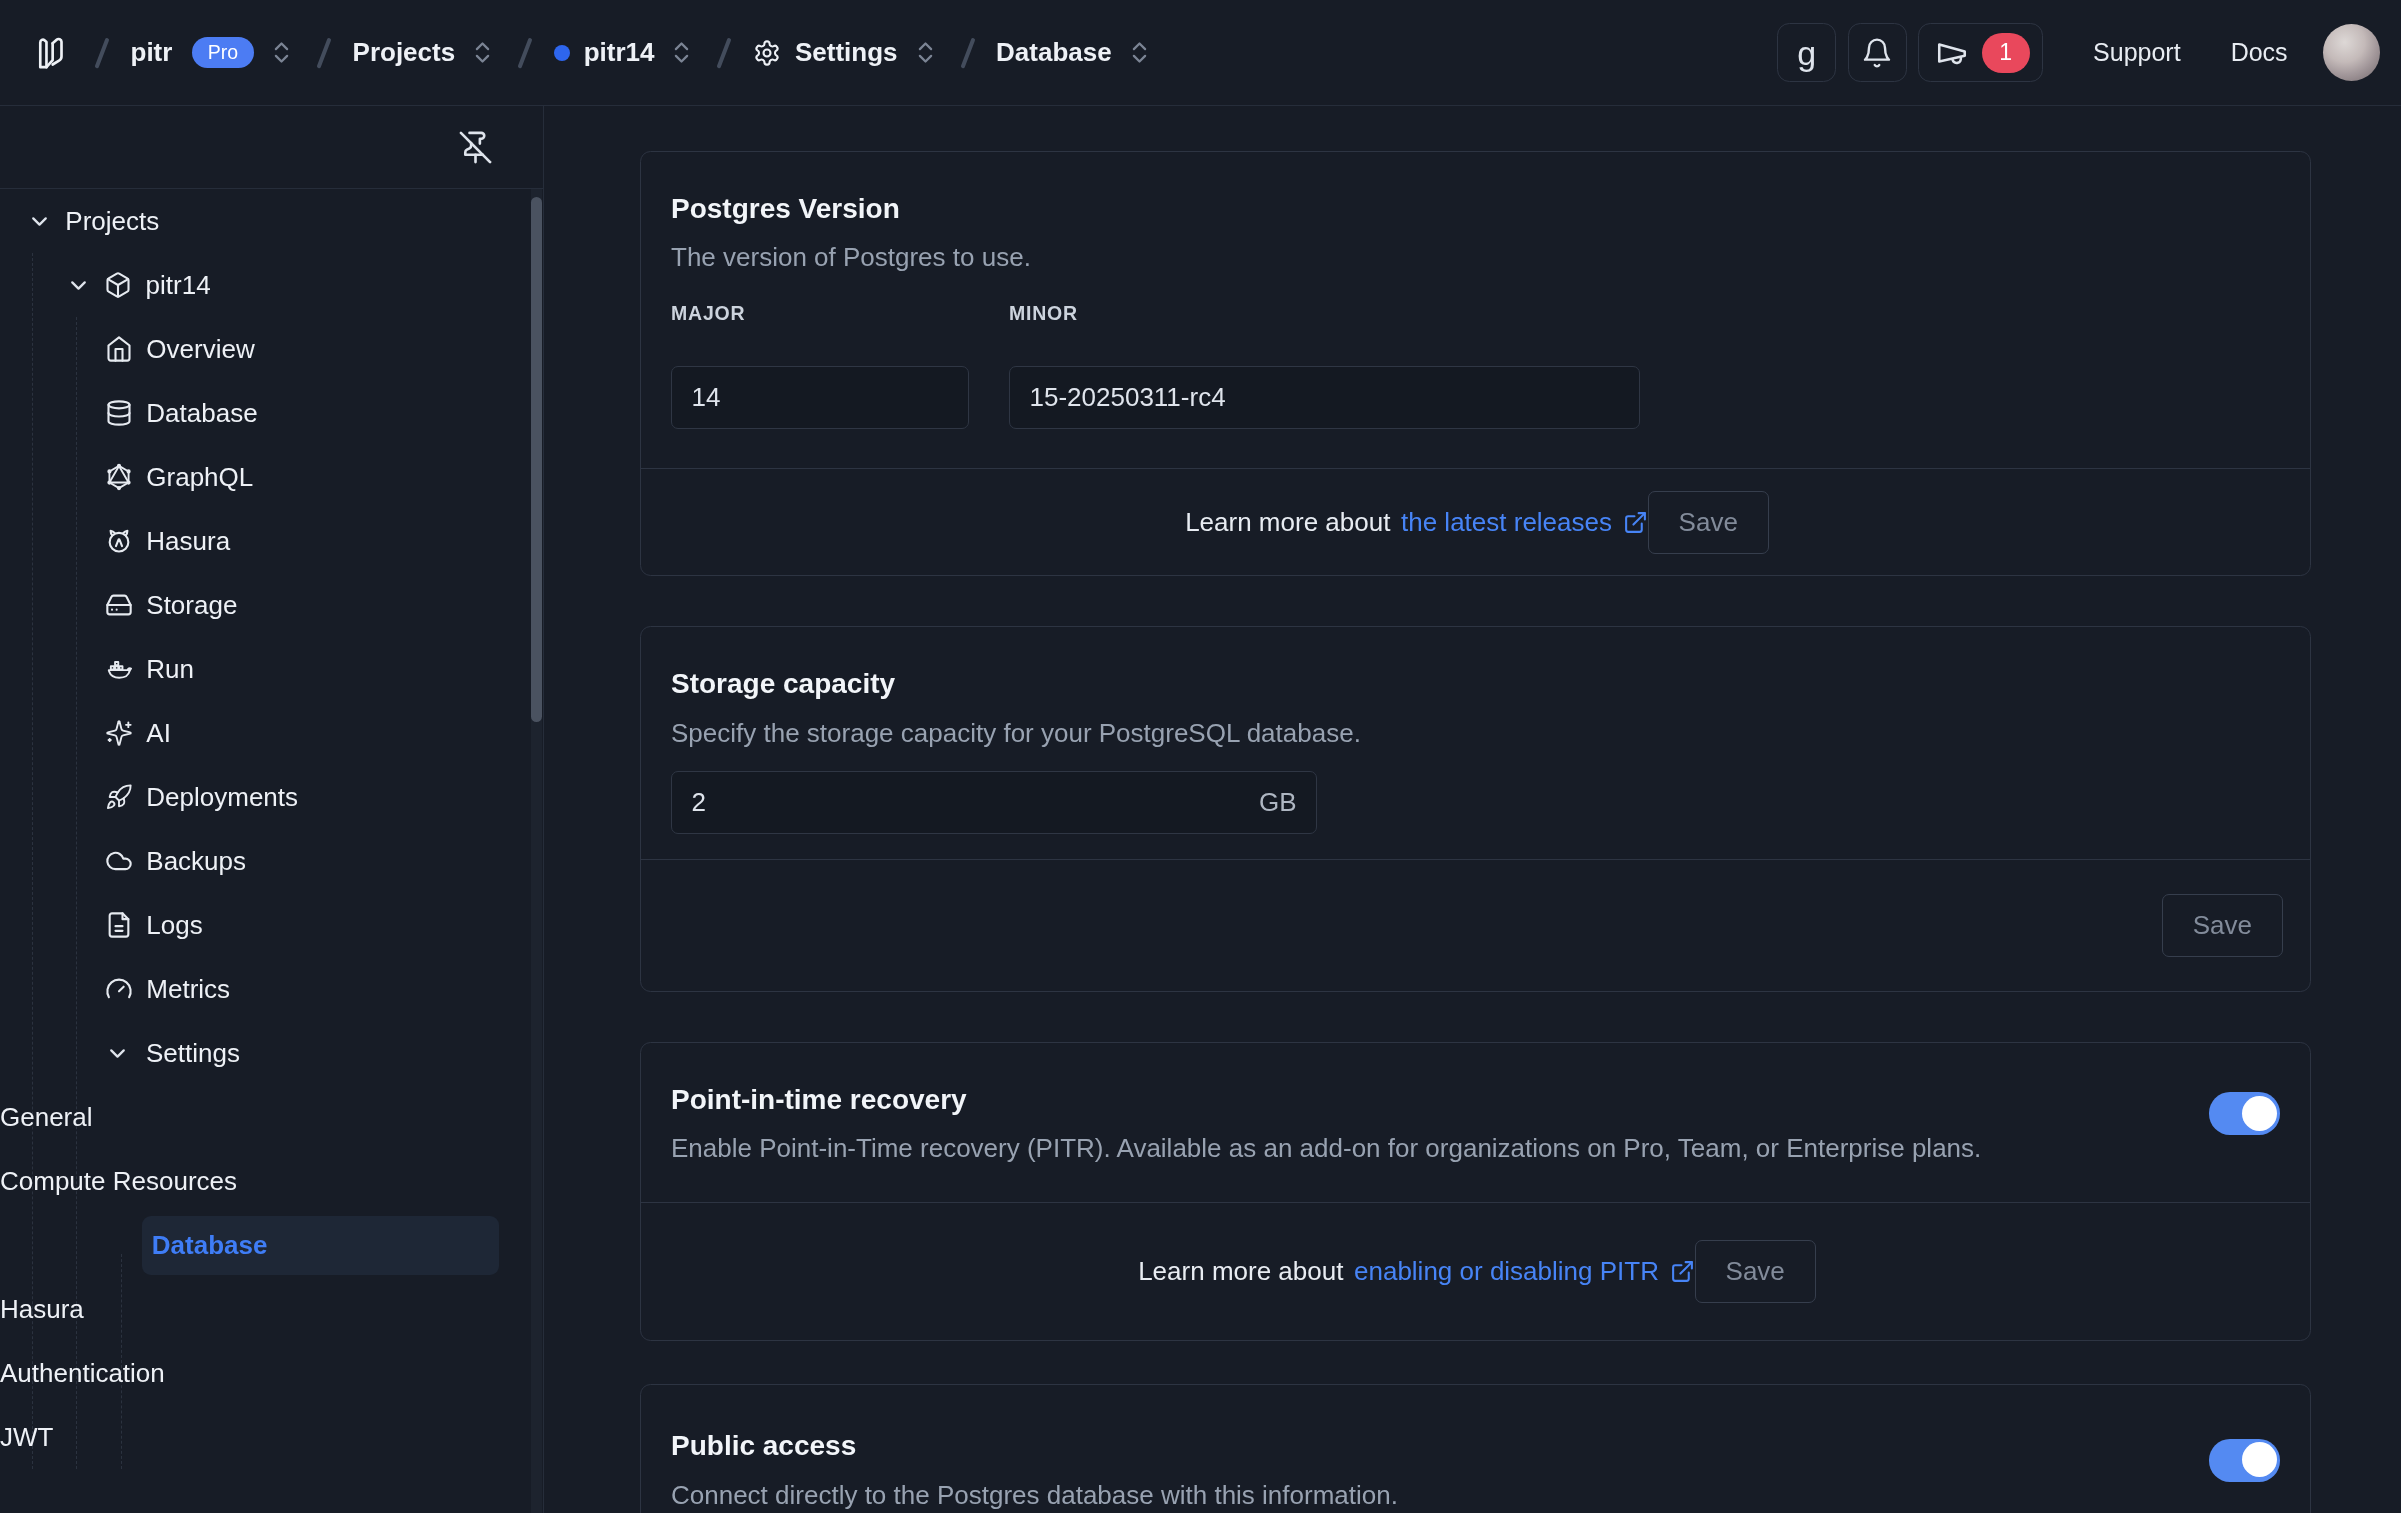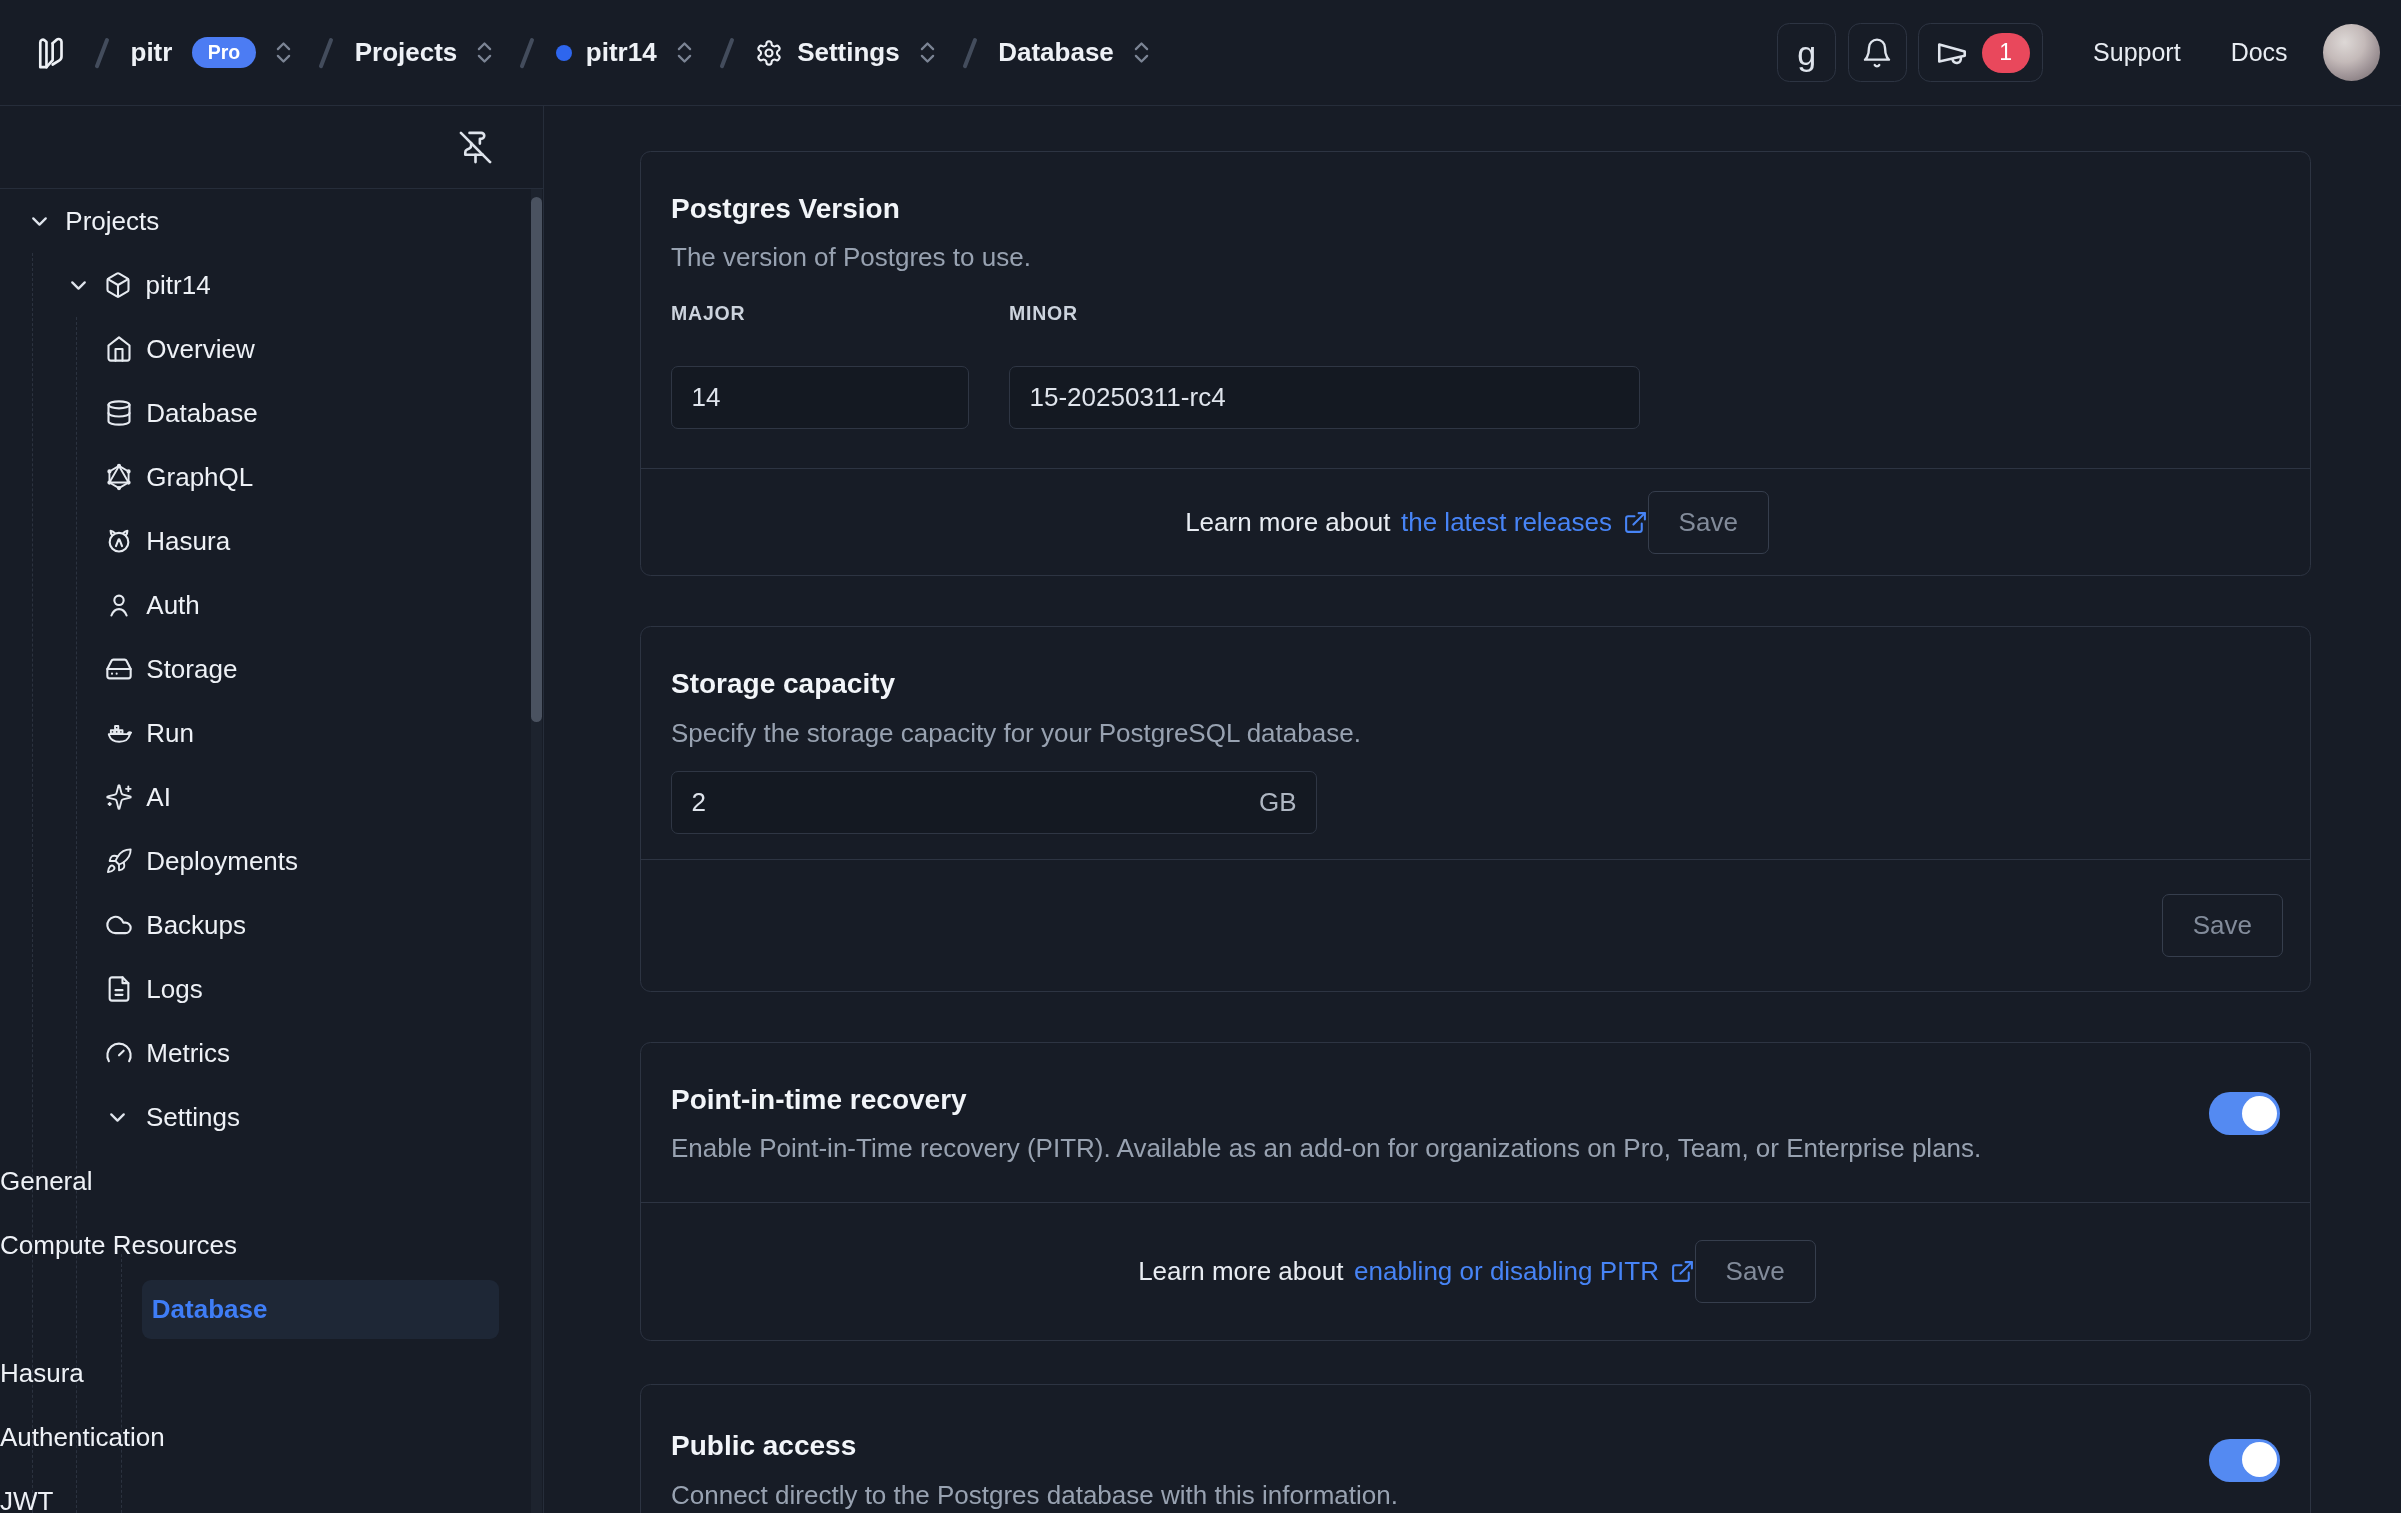--- a/index.html
+++ b/index.html
@@ -31,21 +31,21 @@
   
   .navbar{
     height:106px;display:flex;align-items:center;justify-content:space-between;
     border-bottom:0.9px solid var(--panel-border);padding:0 12.4px 0 27px;
   }
   .nav-left{display:flex;align-items:center;}
   .sep{width:3.5px;height:32px;background:#434c5c;border-radius:2.7px;transform:rotate(21deg);margin:0 27px;flex:none;}
   .crumb{display:flex;align-items:center;gap:14px;background:none;border:none;color:var(--text);
     font-family:inherit;font-size:26px;font-weight:600;cursor:pointer;}
   .selector{color:#7b8494;}
-  .pro-badge{background:var(--probadge);color:#fff;font-size:19.5px;font-weight:700;
+  .pro-badge{background:var(--probadge);color:#fff;font-size:19.5px;font-weight:400;
     border-radius:16px;padding:6.2px 16px;line-height:1;margin-left:5.3px;}
   .proj-dot{width:16px;height:16px;border-radius:50%;background:#2e66ee;}
   .nav-right{display:flex;align-items:center;}
   .icon-btn{width:59px;height:59px;border:0.9px solid var(--card-border);border-radius:12.4px;
     background:none;color:#dfe4ec;display:flex;align-items:center;justify-content:center;cursor:pointer;margin-left:11.5px;}
   .g-glyph{font-size:34px;font-weight:500;color:#dfe4ec;line-height:1;}
   .announce-btn{height:59px;border:0.9px solid var(--card-border);border-radius:12.4px;background:none;color:#dfe4ec;
     display:flex;align-items:center;gap:12.4px;padding:0 12.4px 0 16px;cursor:pointer;margin-left:11.5px;}
   .count-badge{min-width:48px;height:40px;border-radius:20.4px;background:var(--red);color:#fff;
     font-size:23px;display:flex;align-items:center;justify-content:center;padding:0 7px;}
@@ -256,27 +256,20 @@
         <svg class="ic row-ic" width="28" height="28" viewBox="0 0 24 24" fill="none" stroke="currentColor" stroke-width="1.8" stroke-linecap="round" stroke-linejoin="round">
             <circle cx="12" cy="13" r="8"></circle>
             <path d="M6.2 7.2C4.8 5.6 4.8 3.2 4.8 3.2s2.2.4 3.4 1.9"></path>
             <path d="M17.8 7.2c1.4-1.6 1.4-4 1.4-4s-2.2.4-3.4 1.9"></path>
             <path d="m9.4 16.4 2-5.2c.3-.8.9-.8 1.2 0l2 5.2"></path>
           </svg>
         <span>Hasura</span>
       </div>
       <div class="row l2">
         <svg class="ic row-ic" width="28" height="28" viewBox="0 0 24 24" fill="none" stroke="currentColor" stroke-width="1.8" stroke-linecap="round" stroke-linejoin="round">
-            <circle cx="12" cy="8" r="4"></circle>
-            <path d="M5.5 21c1.4-3.8 3.7-5.5 6.5-5.5s5.1 1.7 6.5 5.5"></path>
-          </svg>
-        <span>Auth</span>
-      </div>
-      <div class="row l2">
-        <svg class="ic row-ic" width="28" height="28" viewBox="0 0 24 24" fill="none" stroke="currentColor" stroke-width="1.8" stroke-linecap="round" stroke-linejoin="round">
             <path d="M5.45 5.11 2 12v6a2 2 0 0 0 2 2h16a2 2 0 0 0 2-2v-6l-3.45-6.89A2 2 0 0 0 16.76 4H7.24a2 2 0 0 0-1.79 1.11z"></path>
             <line x1="2" y1="12" x2="22" y2="12"></line>
             <line x1="6" y1="16" x2="6.01" y2="16"></line>
             <line x1="10" y1="16" x2="10.01" y2="16"></line>
           </svg>
         <span>Storage</span>
       </div>
       <div class="row l2">
         <svg class="ic row-ic" width="28" height="28" viewBox="0 0 24 24" fill="none" stroke="currentColor" stroke-width="1.6" stroke-linecap="round" stroke-linejoin="round">
             <path d="M3.2 13h17.6c.4 0 .5.3.4.6-.9 3.6-4 5.9-9 5.9-4.4 0-7.5-2-8.7-5.5-.2-.6 0-1 .4-1z"></path>

